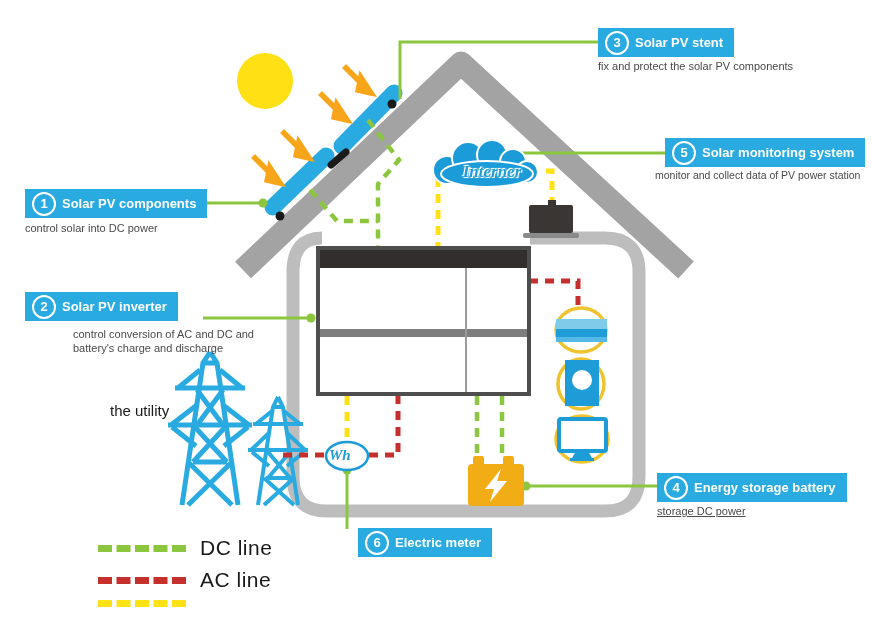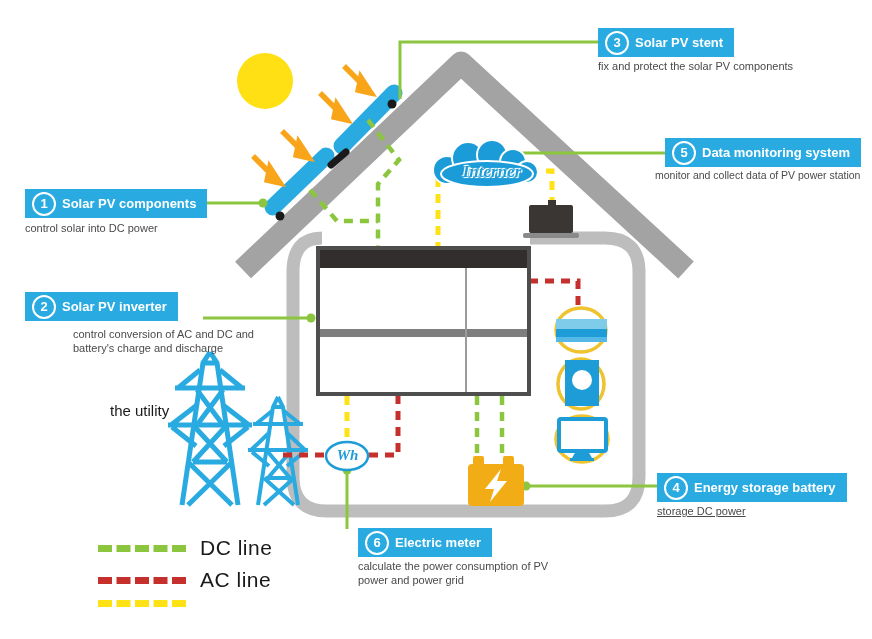--- a/index.html
+++ b/index.html
@@ -13,21 +13,21 @@
   .num-badge{width:20px;height:20px;border:2px solid #fff;border-radius:50%;
              display:flex;align-items:center;justify-content:center;
              font-size:13px;font-weight:bold;flex:0 0 auto;}
   .label-desc{position:absolute;z-index:3;color:#4a4a4a;font-size:11px;line-height:1.3;}
   .legend-row{position:absolute;z-index:3;display:flex;align-items:center;gap:14px;}
   .legend-swatch{width:88px;height:0;border-top:7px dashed #888;}
   .legend-text{font-size:21px;color:#1a1a1a;letter-spacing:0.5px;}
   .script-text{font-family:"Liberation Serif",serif;font-style:italic;color:#1E9CD7;}
   #cloud-text{left:448px;top:162px;width:88px;text-align:center;font-size:17px;font-weight:bold;
               text-shadow:0 0 2px #fff,0 0 2px #fff,1px 1px 0 #fff,-1px -1px 0 #fff;font-style:italic;}
-  #meter-text{left:329px;top:447px;width:37px;text-align:center;font-size:15px;font-weight:bold;}
+  #meter-text{left:329px;top:447px;width:37px;text-align:left;font-size:15px;font-weight:bold;}
   #utility-text{left:110px;top:402px;font-size:15px;color:#1a1a1a;}
 </style>
 </head>
 <body>
 
 <div id="stage">
 
 <svg id="scene-svg" width="872" height="639" viewBox="0 0 872 639">
 
   <path d="M 322,238 Q 293,238 293,272 L 293,477 Q 293,511 327,511 L 605,511 Q 639,511 639,477 L 639,272 Q 639,238 605,238 L 530,238" fill="none" stroke="#BDBDBD" stroke-width="13"></path>
@@ -186,29 +186,28 @@
 <div class="label-desc" style="left:598px;top:59px;width:240px;">fix and protect the solar PV components</div>
 
 <div class="label-box" style="left:657px;top:473px;">
   <span class="num-badge">4</span>
   <span>Energy storage battery</span>
 </div>
 <div class="label-desc" style="left:657px;top:504px;width:200px;text-decoration:underline;">storage DC power</div>
 
 <div class="label-box" style="left:665px;top:138px;">
   <span class="num-badge">5</span>
-  <span>Data monitoring system</span>
+  <span>Solar monitoring system</span>
 </div>
 <div class="label-desc" style="left:655px;top:169px;width:215px;white-space:nowrap;font-size:10.5px;">monitor and collect data of PV power station</div>
 
 <div class="label-box" style="left:358px;top:528px;">
   <span class="num-badge">6</span>
   <span>Electric meter</span>
 </div>
-<div class="label-desc" style="left:358px;top:559px;width:205px;">calculate the power consumption of PV power and power grid</div>
 
 <div class="legend-row" style="left:98px;top:568px;">
   <span class="legend-swatch" style="border-top-color: rgb(197, 48, 44);"></span>
   <span class="legend-text">AC line</span>
 </div>
 <div class="legend-row" style="left:98px;top:536px;">
   <span class="legend-swatch" style="border-top-color: rgb(140, 198, 63);"></span>
   <span class="legend-text">DC line</span>
 </div>
 <div class="legend-row" style="left:98px;top:600px;">

